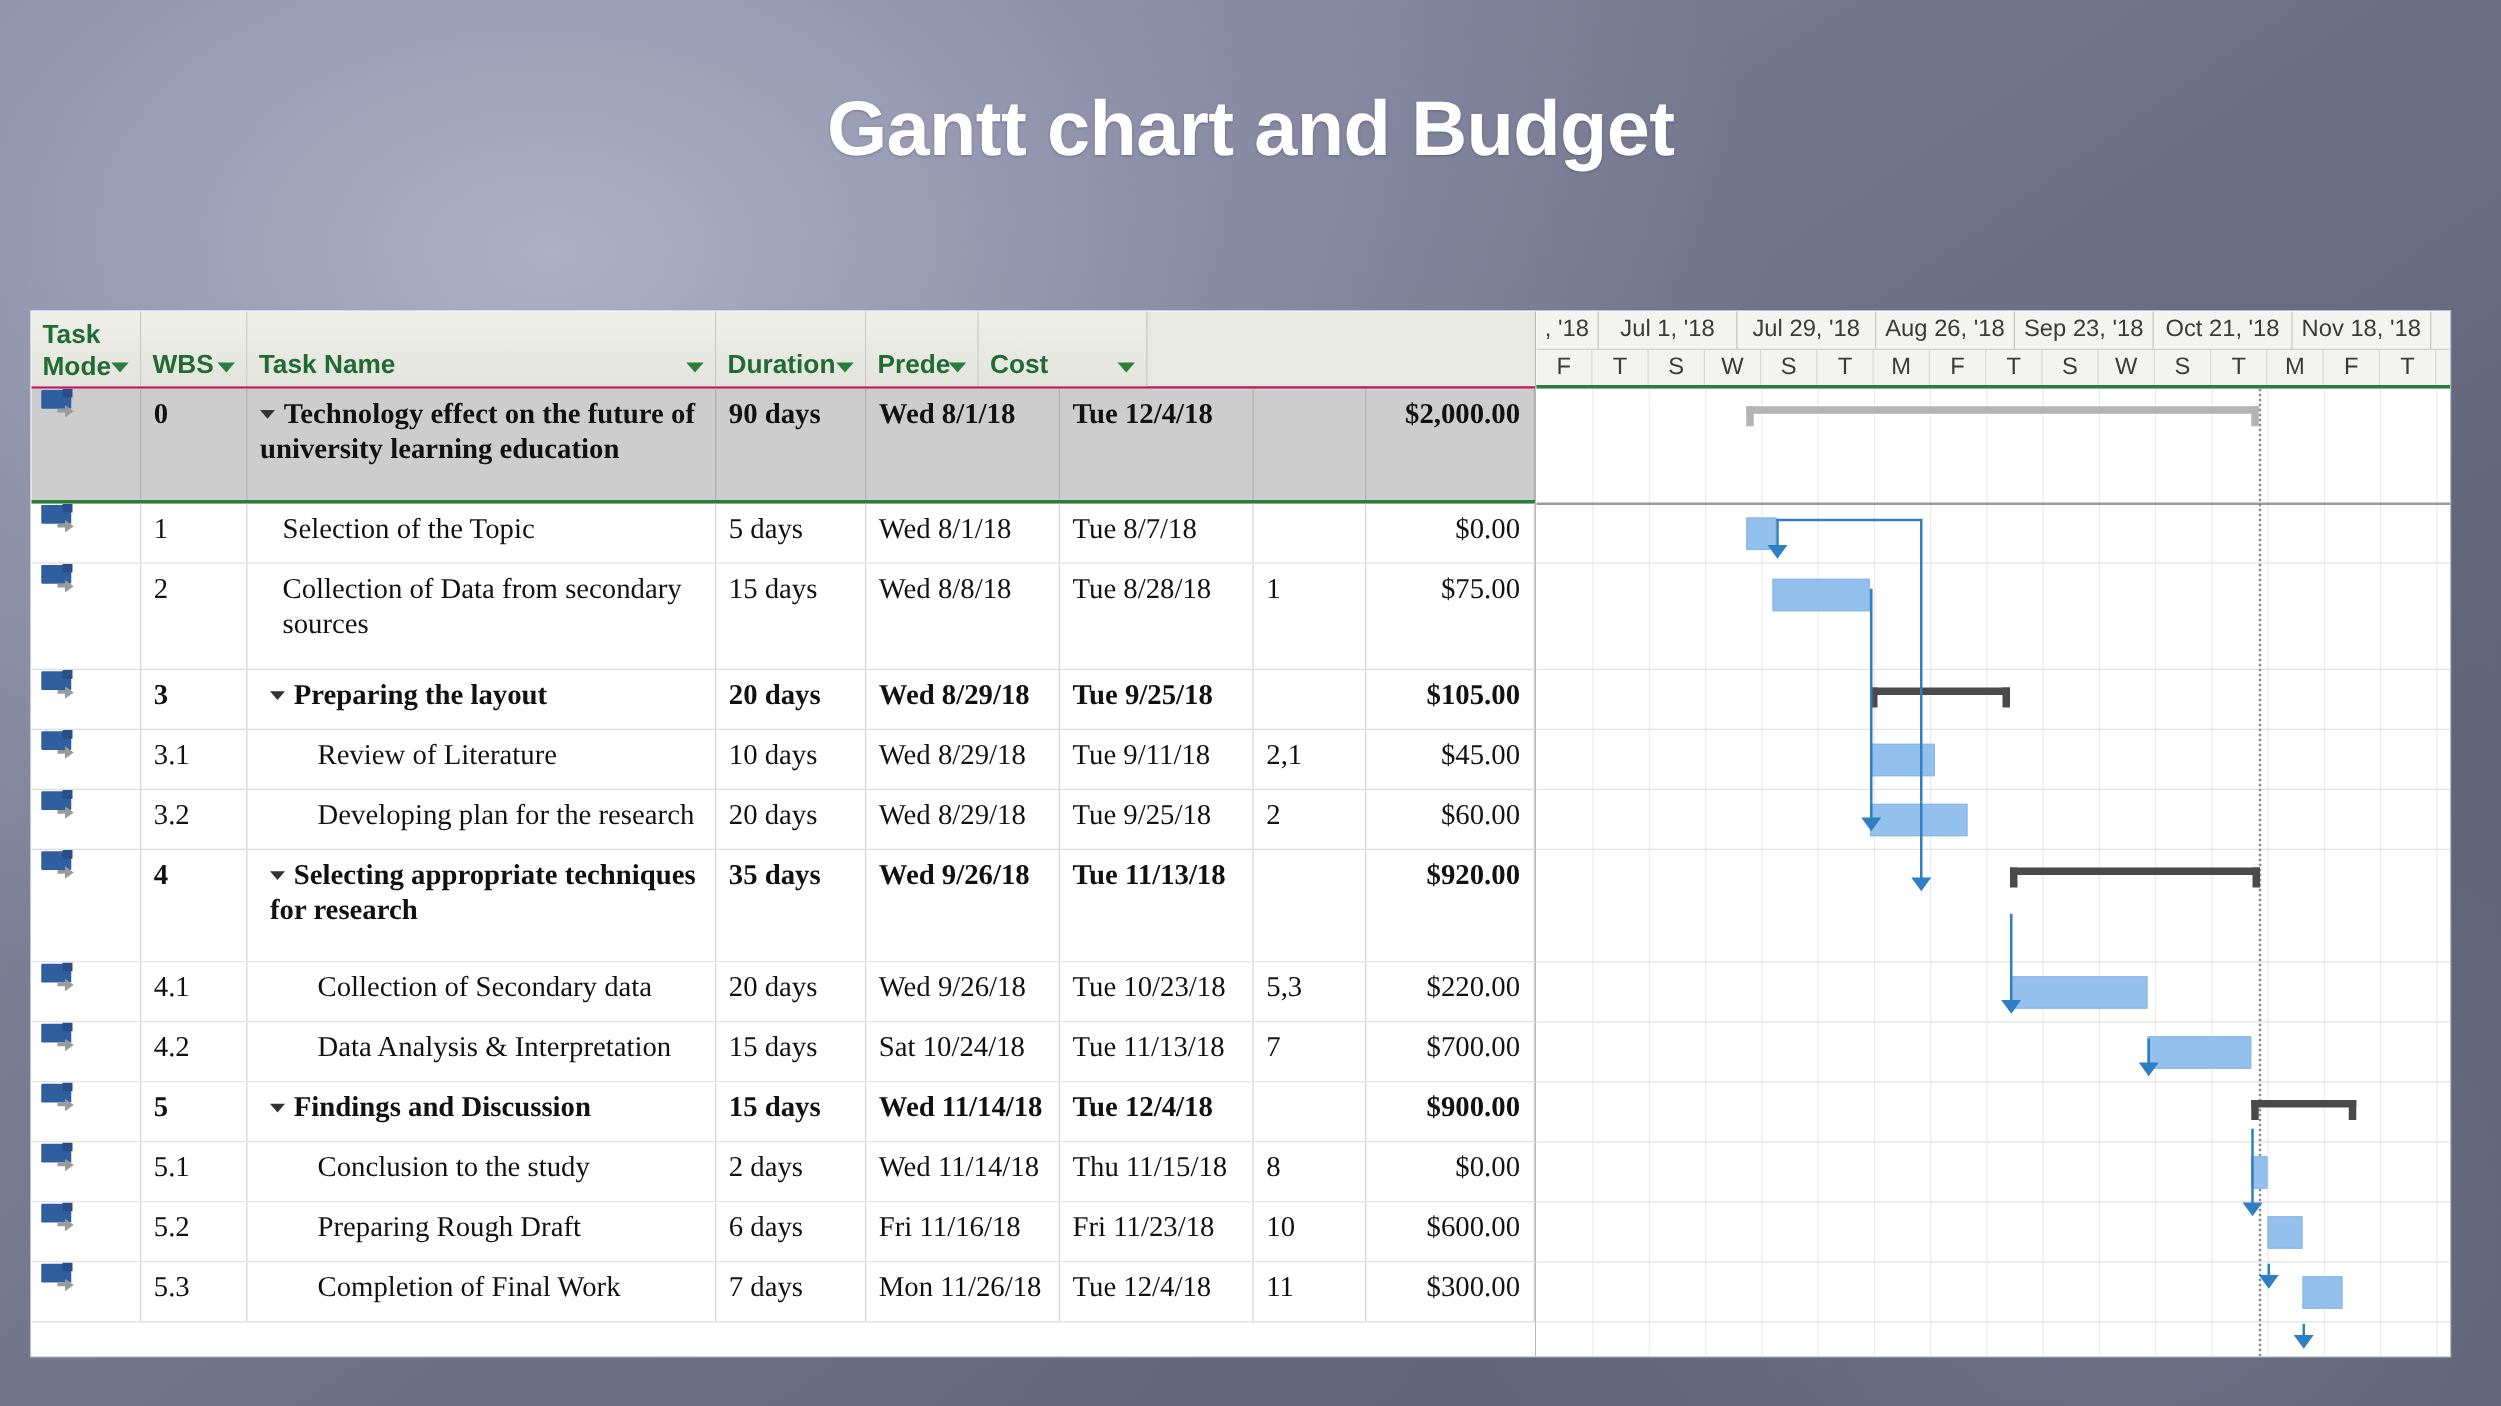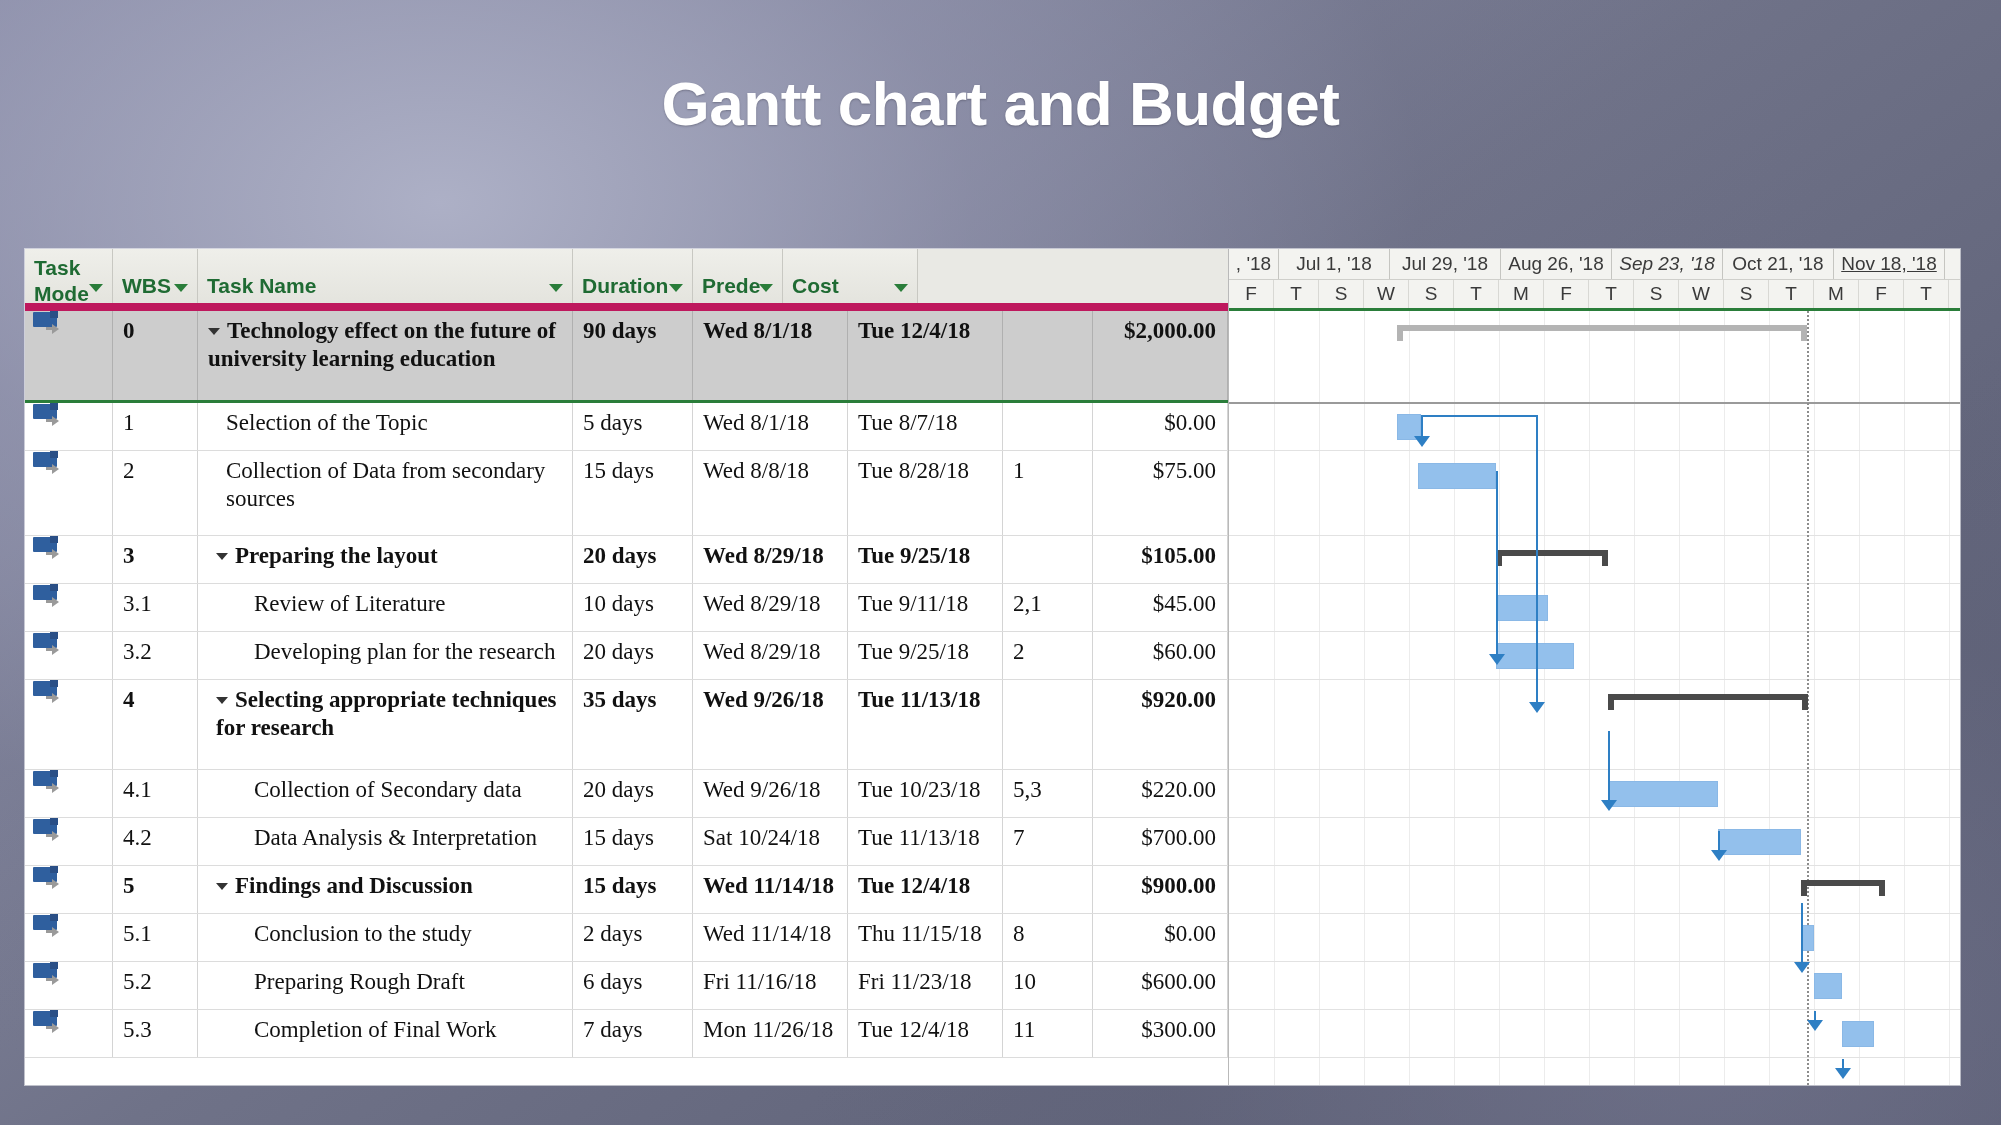--- a/index.html
+++ b/index.html
@@ -54,21 +54,21 @@
     flex: 0 0 auto;
     overflow: hidden;
     border-right: 1px solid #b9b9b9;
   }
 
   
   #grid-header {
     display: flex;
     height: 62px;
     background: #e9e9e4;
-    border-bottom: 8px solid #be185d;
+    border-bottom: 2px solid #be185d;
     box-sizing: border-box;
   }
   .hcell {
     position: relative;
     box-sizing: border-box;
     border-right: 1px solid #c8c8c2;
     color: #1f6b33;
     font-size: 21px;
     font-weight: bold;
     display: flex;
@@ -466,23 +466,23 @@
       </div>
   </div>
 
   <div id="gantt-pane">
     <div id="timescale">
       <div id="ts-major">
           <div class="ts-major-cell" style="width: 50px;">, '18</div>
           <div class="ts-major-cell" style="width: 111px;">Jul 1, '18</div>
           <div class="ts-major-cell" style="width: 111px;">Jul 29, '18</div>
           <div class="ts-major-cell" style="width: 111px;">Aug 26, '18</div>
-          <div class="ts-major-cell" style="width: 111px; font-style: italic;">Sep 23, '18</div>
+          <div class="ts-major-cell" style="width: 111px;">Sep 23, '18</div>
           <div class="ts-major-cell" style="width: 111px;">Oct 21, '18</div>
-          <div class="ts-major-cell" style="width: 111px; text-decoration: underline;">Nov 18, '18</div>
+          <div class="ts-major-cell" style="width: 111px;">Nov 18, '18</div>
         </div>
       <div id="ts-minor">
           <div class="ts-minor-cell" style="width: 45px;">F</div>
           <div class="ts-minor-cell" style="width: 45px;">T</div>
           <div class="ts-minor-cell" style="width: 45px;">S</div>
           <div class="ts-minor-cell" style="width: 45px;">W</div>
           <div class="ts-minor-cell" style="width: 45px;">S</div>
           <div class="ts-minor-cell" style="width: 45px;">T</div>
           <div class="ts-minor-cell" style="width: 45px;">M</div>
           <div class="ts-minor-cell" style="width: 45px;">F</div>

